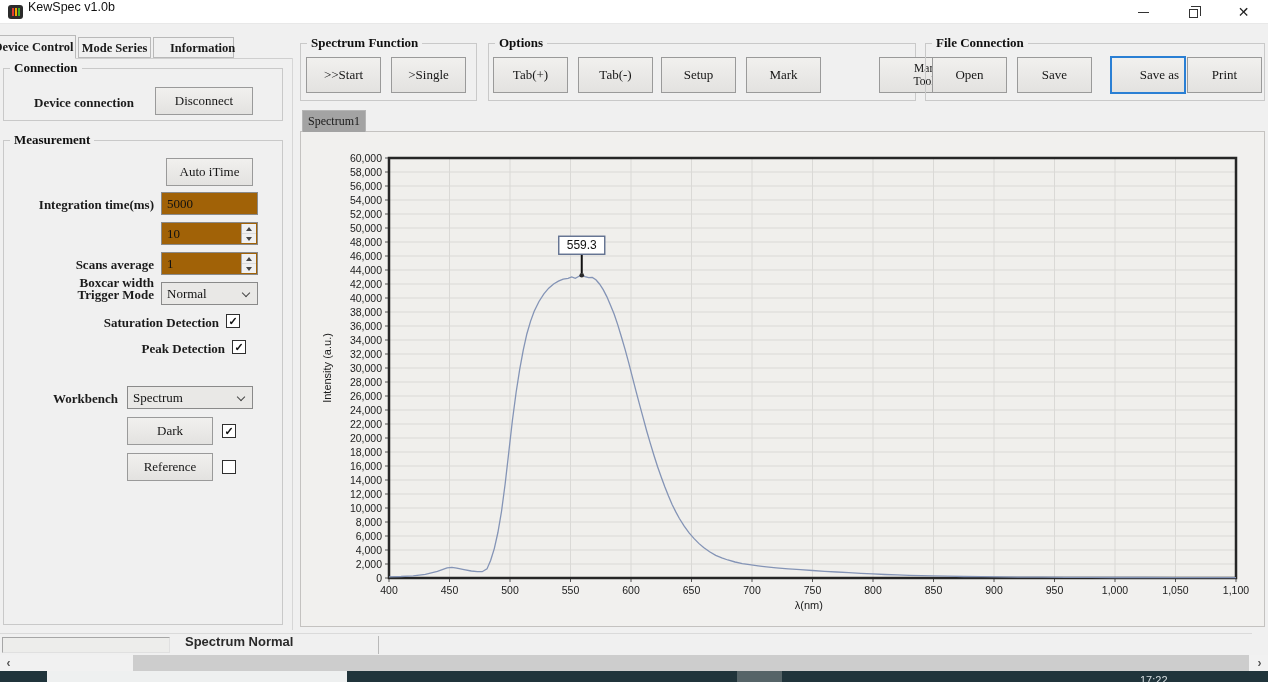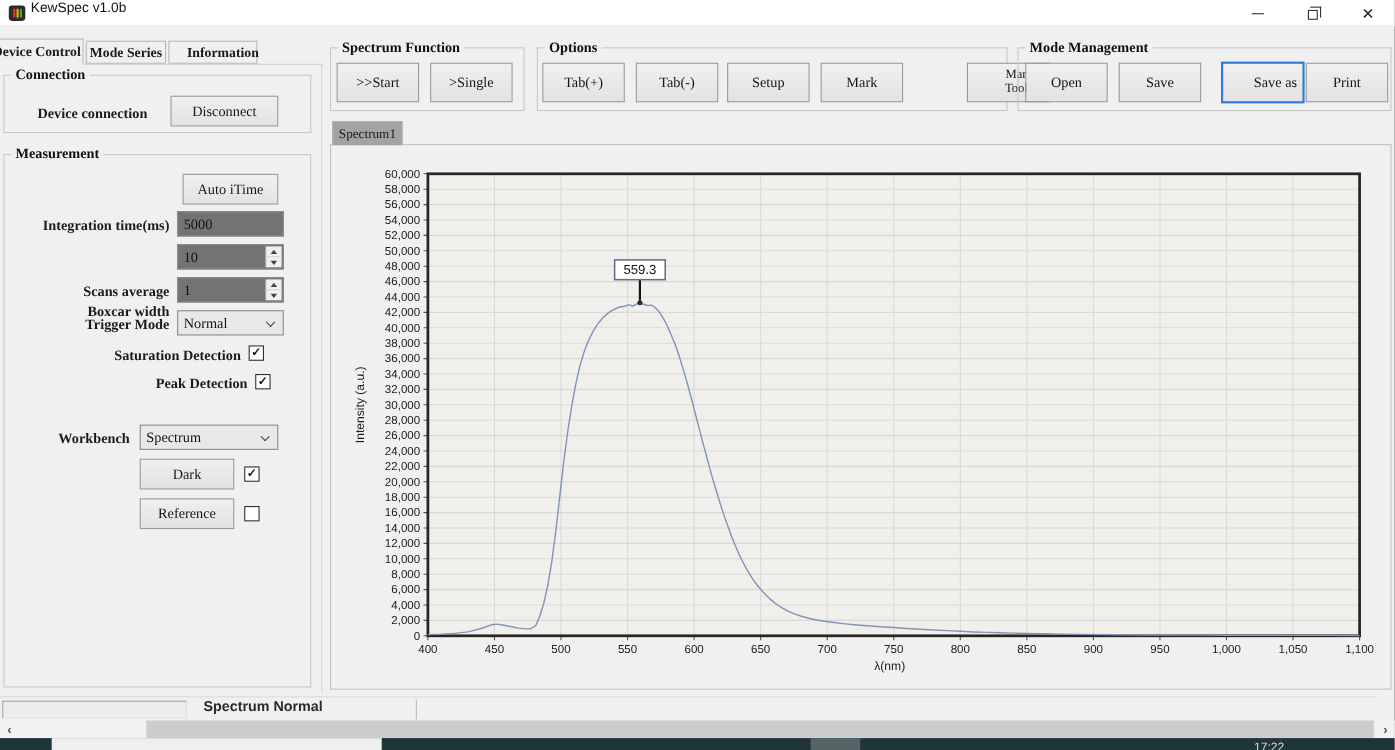--- a/index.html
+++ b/index.html
@@ -22,21 +22,21 @@
   .ico-close { font:14px "Liberation Sans",sans-serif; color:#222; }
 
   
   .group { position:absolute; border:1px solid #c9c9c9; }
   .gtitle { position:absolute; top:-9px; left:6px; background:#f0f0f0; padding:0 4px;
             font-weight:bold; font-size:13px; color:#101010; white-space:nowrap; }
   .btn { position:absolute; background:linear-gradient(#f1f0ee,#e3e2e0); border:1px solid #9a9a9a;
          display:flex; align-items:center; justify-content:center; text-align:right;
          font-size:13px; color:#161616; line-height:1.1; }
   .lbl { position:absolute; font-weight:bold; font-size:13px; color:#1b1b1b; white-space:nowrap; }
-  .input { position:absolute; background:#737373; border:1px solid #8a8a8a; font-size:13px;
+  .input { position:absolute; background:#a16207; border:1px solid #8a8a8a; font-size:13px;
            color:#111; padding:2px 5px; line-height:17px; }
   .combo { position:absolute; background:#e9e8e6; border:1px solid #8a8a8a; font-size:13px;
            color:#111; padding:2px 5px; line-height:17px; }
   .chev { position:absolute; right:8px; top:7px; width:6px; height:6px;
           border-left:1.5px solid #464646; border-bottom:1.5px solid #464646; transform:rotate(-45deg); }
   .spin { position:absolute; right:1px; top:1px; width:15px; height:19px; border-left:1px solid #adadad;
           display:flex; flex-direction:column; }
   .spin span { flex:1; display:flex; align-items:center; justify-content:center; background:#f0f0f0; }
   .spin span + span { border-top:1px solid #dcdcdc; }
   .tri-up { width:0; height:0; border-left:3px solid transparent; border-right:3px solid transparent; border-bottom:4px solid #444; }
@@ -185,21 +185,21 @@
   <div class="group" style="left:488px;top:43px;width:428px;height:58px;">
     <span class="gtitle">Options</span>
     <div class="btn" style="left:4px;top:13px;width:75px;height:36px;">Tab(+)</div>
     <div class="btn" style="left:89px;top:13px;width:75px;height:36px;">Tab(-)</div>
     <div class="btn" style="left:172px;top:13px;width:75px;height:36px;">Setup</div>
     <div class="btn" style="left:257px;top:13px;width:75px;height:36px;">Mark</div>
     <div class="btn" style="left:362px;top:13px;width:75px;height:36px;font-size:11.5px;padding:0 14px;margin-left:28px;">Mark Tools</div>
   </div>
 
   <div class="group" style="left:925px;top:43px;width:340px;height:58px;">
-    <span class="gtitle">Mode Management</span>
+    <span class="gtitle">File Connection</span>
     <div class="btn" style="left:6px;top:13px;width:75px;height:36px;">Open</div>
     <div class="btn" style="left:91px;top:13px;width:75px;height:36px;">Save</div>
     <div class="btn" id="save-as-btn" style="left: 184px; top: 12px; width: 76px; height: 38px; border: 2px solid rgb(42, 127, 212); padding-left: 23px;">Save as</div>
     <div class="btn" style="left:261px;top:13px;width:75px;height:36px;">Print</div>
   </div>
 
   <div class="chart-tab">Spectrum1</div>
   <div class="chart-panel">
     <svg id="chart-svg" width="965" height="496">
         <rect x="88" y="26" width="847" height="420" fill="#f0efec"></rect>

